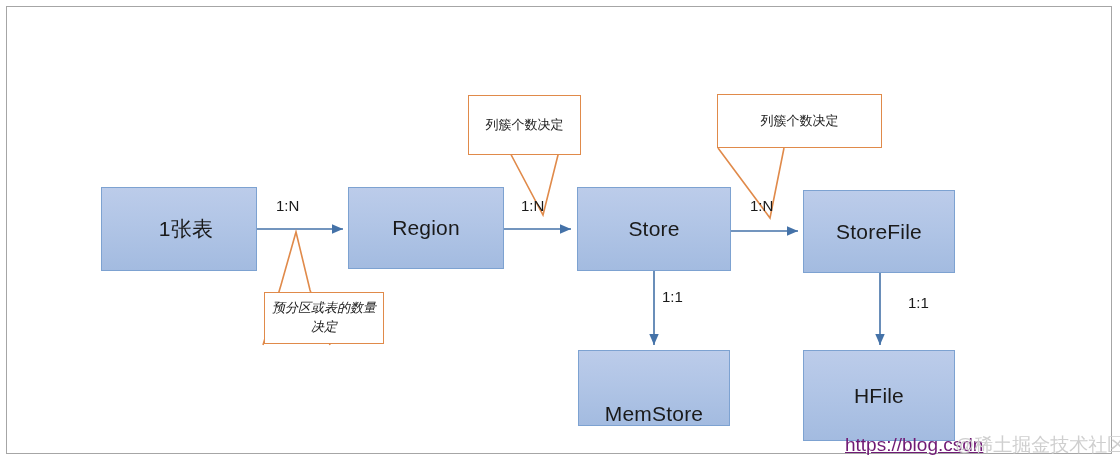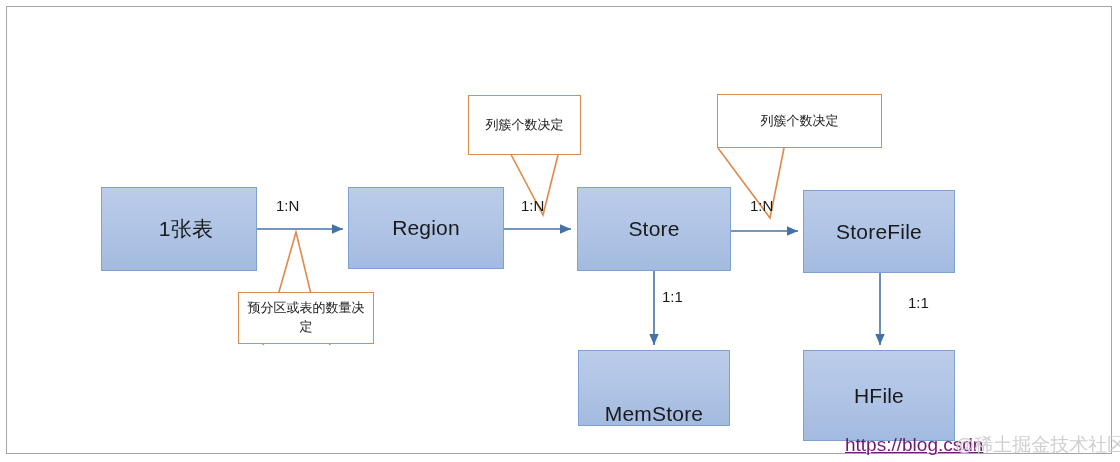--- a/index.html
+++ b/index.html
@@ -133,21 +133,21 @@
   <div class="node" style="left:803px; top:350px; width:152px; height:91px;">
     <span class="node-label">HFile</span>
   </div>
 
   <div class="edge-label" style="left:276px; top:197px;">1:N</div>
   <div class="edge-label" style="left:521px; top:197px;">1:N</div>
   <div class="edge-label" style="left:750px; top:197px;">1:N</div>
   <div class="edge-label" style="left:662px; top:288px;">1:1</div>
   <div class="edge-label" style="left:908px; top:294px;">1:1</div>
 
-  <div class="callout" style="left:238px; top:292px; width:136px; height:52px;">
+  <div class="callout" style="left:264px; top:292px; width:120px; height:52px;font-style:italic;">
     <span class="callout-label">预分区或表的数量决定</span>
   </div>
 
   <div class="callout" style="left:468px; top:95px; width:113px; height:60px;">
     <span class="callout-label">列簇个数决定</span>
   </div>
 
   <div class="callout" style="left:717px; top:94px; width:165px; height:54px;">
     <span class="callout-label">列簇个数决定</span>
   </div>

